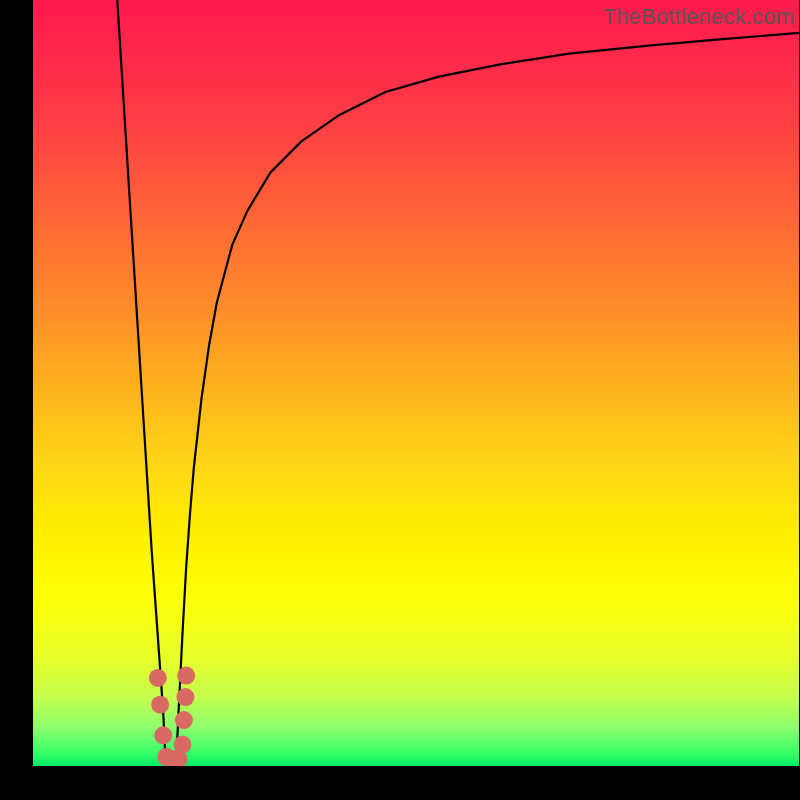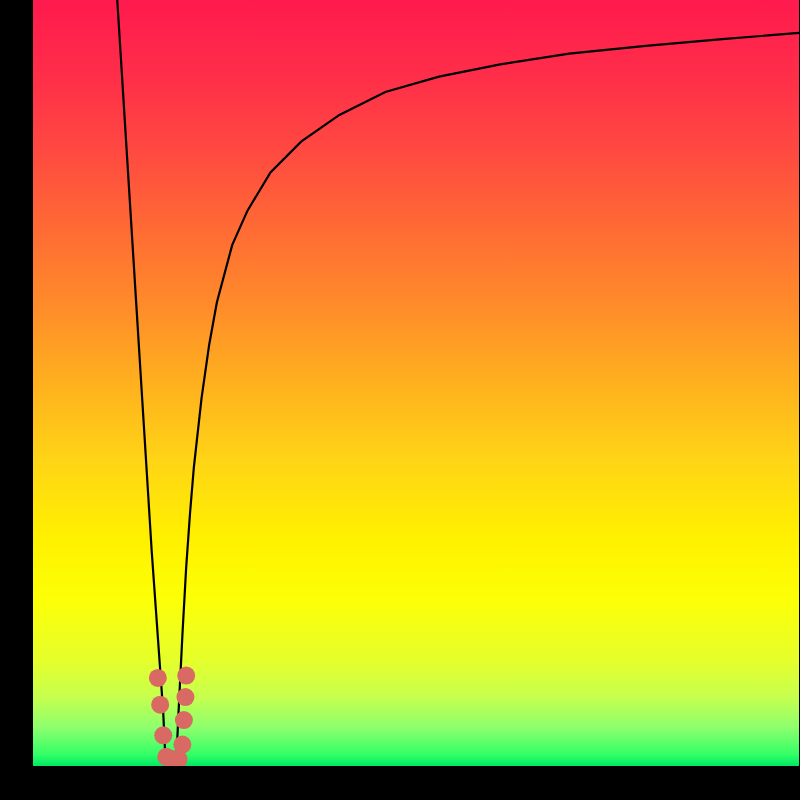--- a/index.html
+++ b/index.html
@@ -69,13 +69,14 @@
         <circle cx="130.22" cy="735.36" r="9" fill="#d86a63"></circle>
         <circle cx="133.28" cy="756.81" r="9" fill="#d86a63"></circle>
         <circle cx="139.41" cy="759.11" r="9" fill="#d86a63"></circle>
         <circle cx="145.54" cy="759.11" r="9" fill="#d86a63"></circle>
         <circle cx="149.37" cy="744.55" r="9" fill="#d86a63"></circle>
         <circle cx="150.90" cy="720.04" r="9" fill="#d86a63"></circle>
         <circle cx="152.43" cy="697.06" r="9" fill="#d86a63"></circle>
         <circle cx="153.20" cy="675.61" r="9" fill="#d86a63"></circle>
       </g>
   </svg>
+  <div class="watermark">TheBottleneck.com</div>
 </div>
 
 </body></html>

